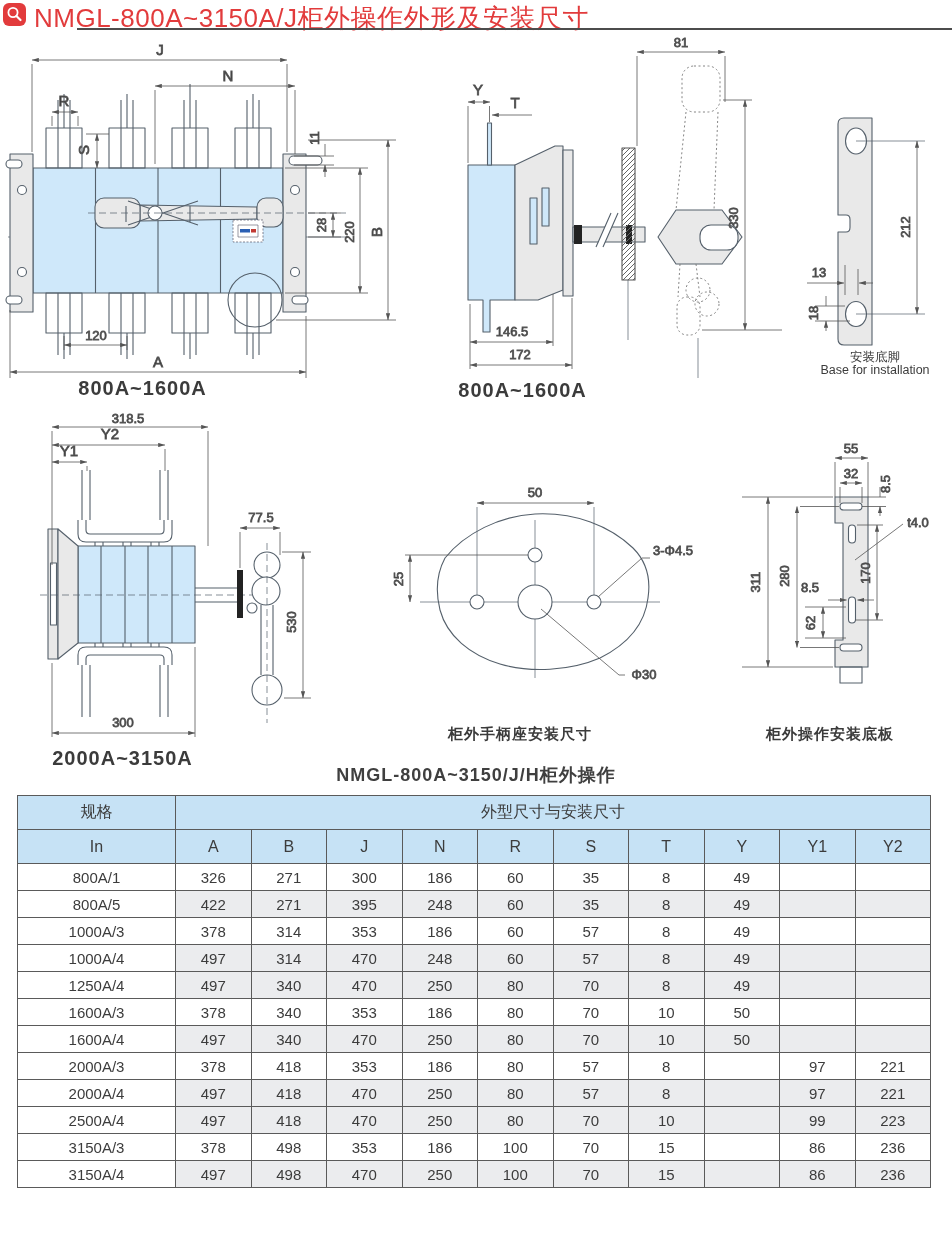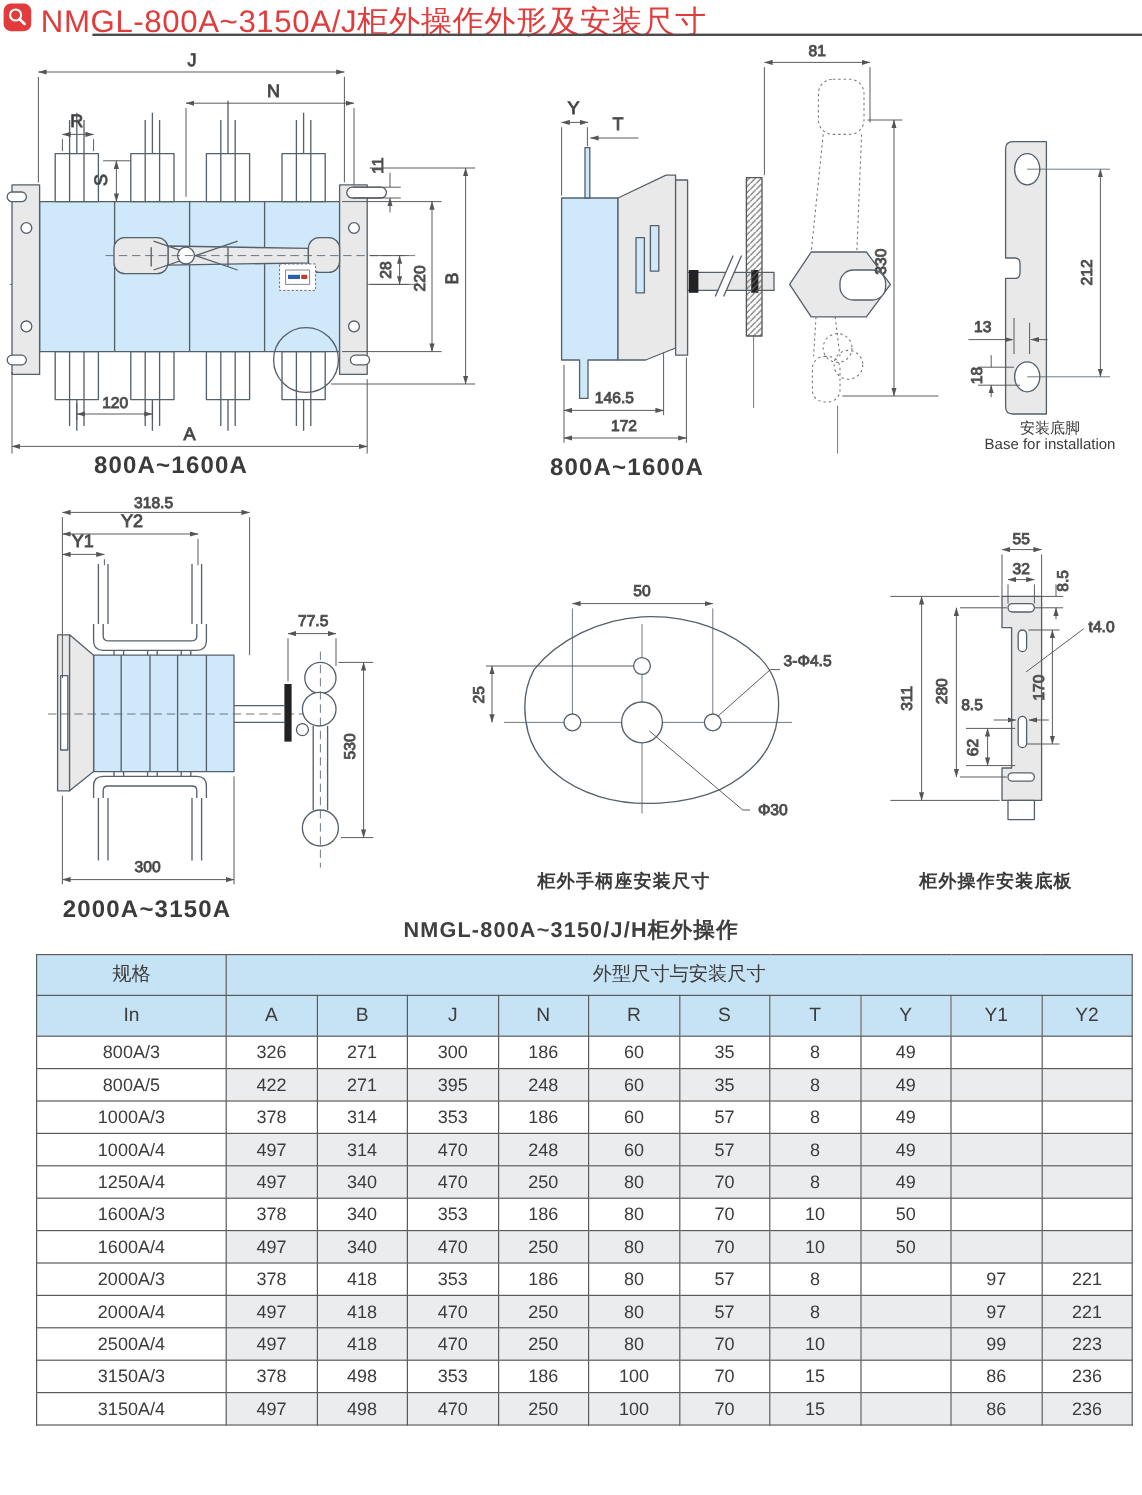--- a/index.html
+++ b/index.html
@@ -31,21 +31,21 @@
   .fd{fill:#222;stroke:none;}
   .dt{font-family:"Liberation Sans",sans-serif;font-size:13px;fill:#333;text-anchor:middle;}
   .dtl{font-family:"Liberation Sans",sans-serif;font-size:15px;fill:#333;text-anchor:middle;}
 
   
   #spec-table{border-collapse:collapse;table-layout:fixed;width:914px;}
   #spec-table td{border:1px solid #5a5a5a;text-align:center;vertical-align:middle;
                  font-size:15px;color:#3c3c3c;height:26px;padding:0;overflow:hidden;}
   #spec-table tr.hd td{background:var(--table-header-blue);height:33px;font-size:16px;}
   #spec-table tr.alt td.col-dim{background:var(--table-alt-row);}
-  #table-wrap{left:30px;top:795px;}
+  #table-wrap{left:17px;top:795px;}
 </style>
 </head>
 <body>
 
 <div id="page">
 
   <div class="abs" id="title-icon">
     <svg width="23" height="23" viewBox="0 0 23 23">
       <circle cx="10" cy="9.5" r="4.6" stroke="#fff" stroke-width="1.8" fill="none"></circle>
       <line x1="13.4" y1="13" x2="17.5" y2="17" stroke="#fff" stroke-width="2.2" stroke-linecap="round"></line>
@@ -386,21 +386,21 @@
             <td class="col-dim">J</td>
             <td class="col-dim">N</td>
             <td class="col-dim">R</td>
             <td class="col-dim">S</td>
             <td class="col-dim">T</td>
             <td class="col-dim">Y</td>
             <td class="col-dim">Y1</td>
             <td class="col-dim">Y2</td>
           </tr>
       <tr>
-            <td class="col-spec">800A/3</td>
+            <td class="col-spec">800A/1</td>
             <td class="col-dim">326</td>
             <td class="col-dim">271</td>
             <td class="col-dim">300</td>
             <td class="col-dim">186</td>
             <td class="col-dim">60</td>
             <td class="col-dim">35</td>
             <td class="col-dim">8</td>
             <td class="col-dim">49</td>
             <td class="col-dim"></td>
             <td class="col-dim"></td>

